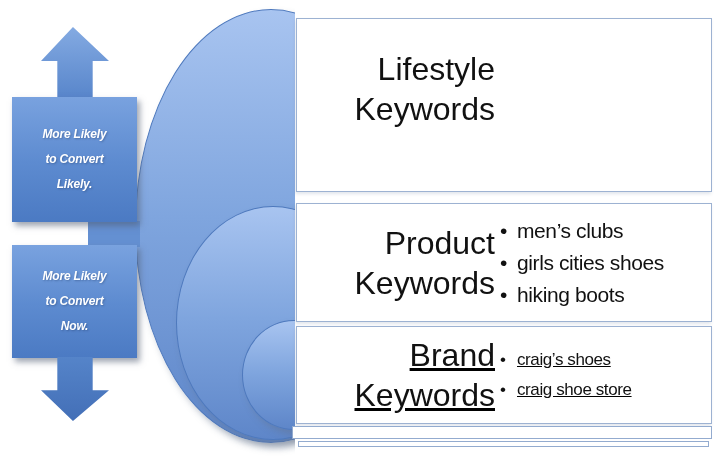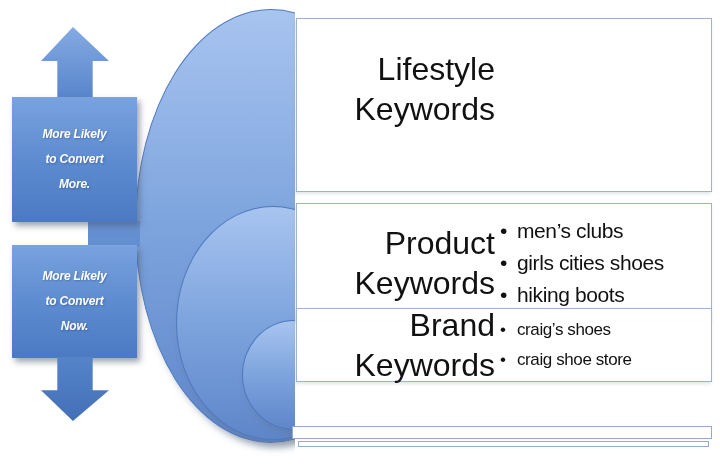--- a/index.html
+++ b/index.html
@@ -53,21 +53,21 @@
   }
 
   
   .kw-box{
     position:absolute;left:296px;width:416px;background:#fff;
     border:1px solid #9DB2D2;display:flex;box-sizing:border-box;
     box-shadow:-1px 2px 3px rgba(140,155,180,.25);
   }
   .box-lifestyle{top:18px;height:174px;}
   .box-product{top:203px;height:119px;}
-  .box-brand{top:308px;height:74px;}
+  .box-brand{top:326px;height:98px;text-decoration:underline;}
 
   .kw-title{
     flex:0 0 198px;display:flex;flex-direction:column;justify-content:center;
     text-align:right;font-size:32px;line-height:40px;color:#111;
   }
   .box-lifestyle .kw-title{justify-content:flex-start;padding-top:30px;}
 
   .kw-bullets{
     flex:1;display:flex;flex-direction:column;justify-content:center;
     color:#111;padding-right:4px;
@@ -95,21 +95,21 @@
     <div class="ring ring-med"></div>
     <div class="ring ring-small"></div>
     <div class="connector"></div>
   </div>
 
   <div class="arrow arrow-up"></div>
   <div class="callout callout-later">
     <div>
       <div>More Likely</div>
       <div>to Convert</div>
-      <div>More.</div>
+      <div>Likely.</div>
     </div>
   </div>
 
   <div class="callout callout-now">
     <div>
       <div>More Likely</div>
       <div>to Convert</div>
       <div>Now.</div>
     </div>
   </div>

